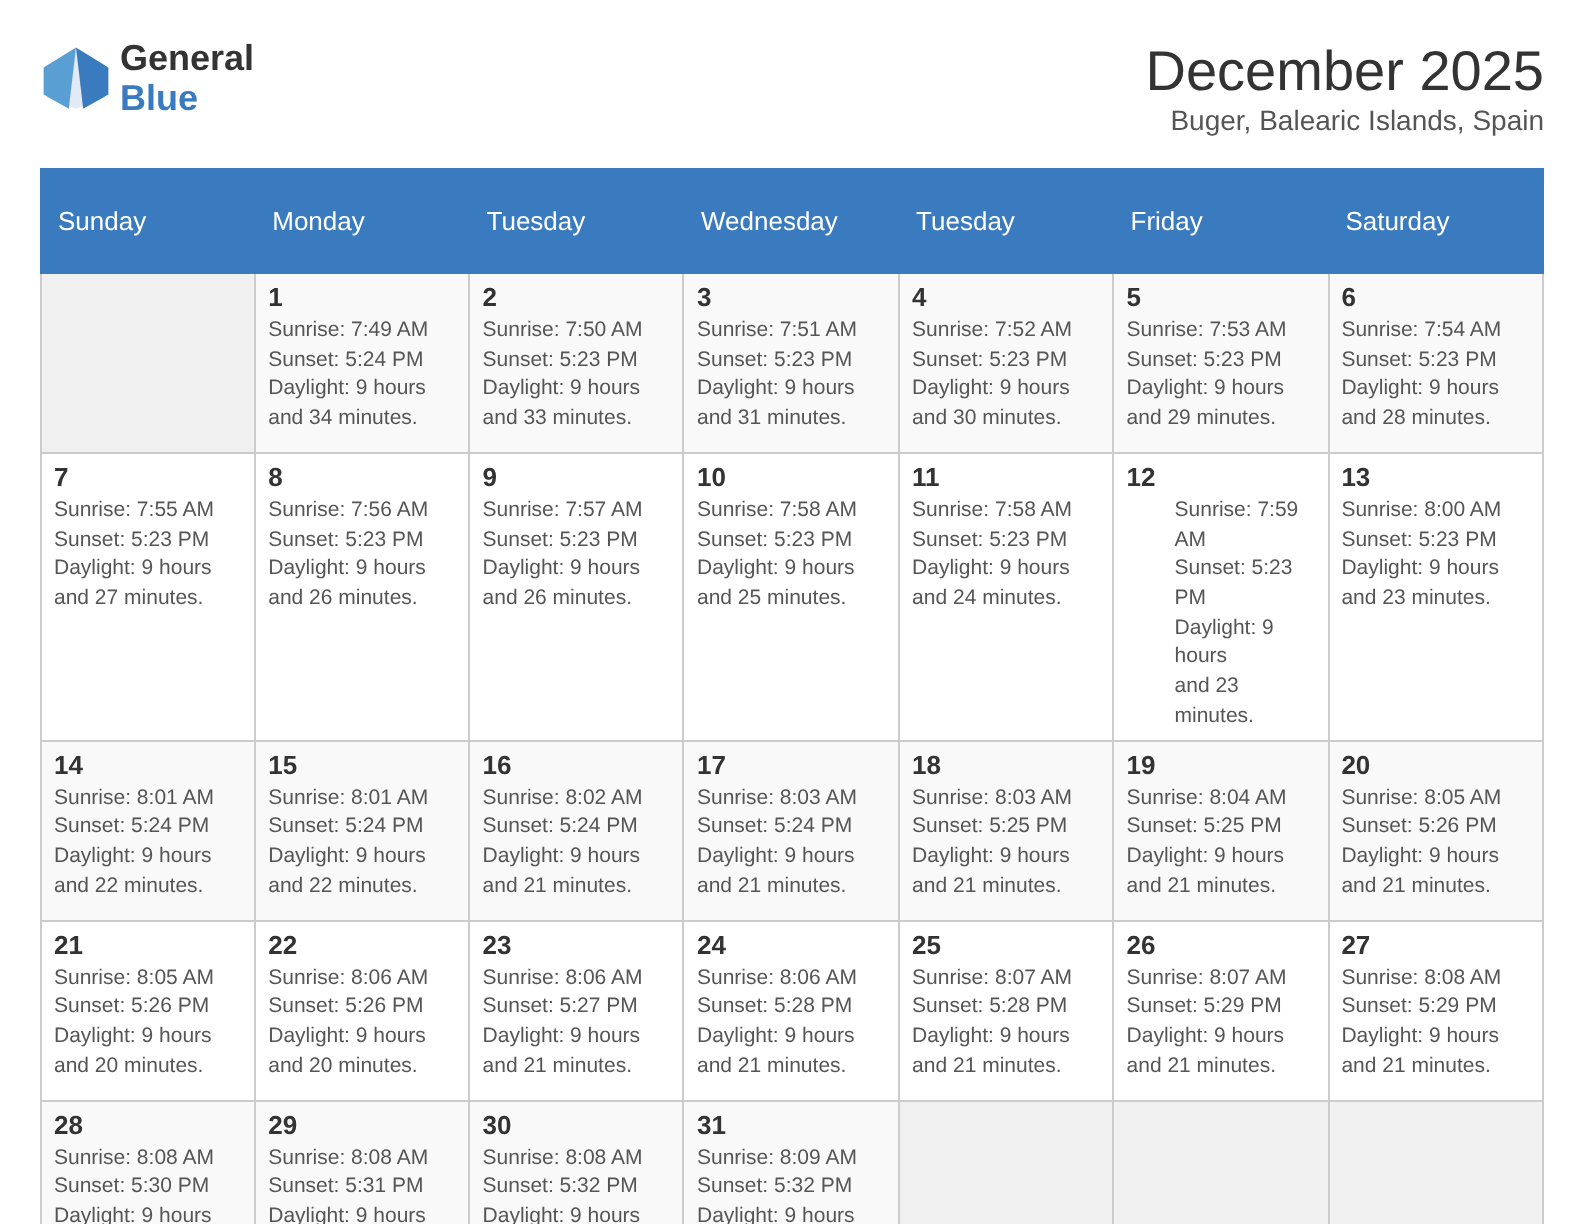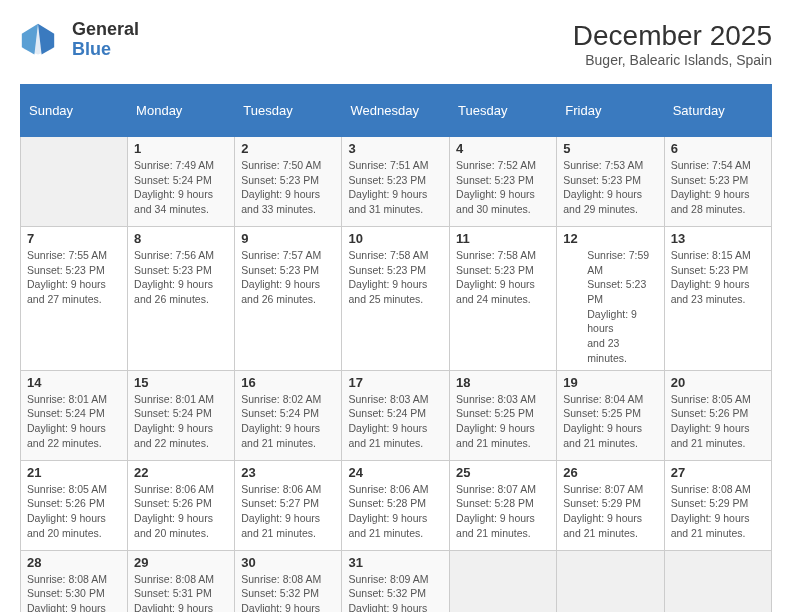--- a/index.html
+++ b/index.html
@@ -12,21 +12,21 @@
     }
     .header-section {
       display: flex;
       justify-content: space-between;
       align-items: flex-start;
       margin-bottom: 16px;
     }
     .logo {
       display: flex;
       align-items: center;
-      gap: 16px;
+      gap: 4px;
     }
     .logo-text {
       font-size: 18px;
       font-weight: bold;
       line-height: 1.1;
     }
     .logo-general { color: #333; }
     .logo-blue { color: #3a7abf; }
     .logo-icon {
       width: 36px;
@@ -204,21 +204,21 @@
         </td>
         <td>
           <span class="day-number">12</span>
           <div class="day-info" style="white-space: pre-line; margin-left: 24px;">Sunrise: 7:59 AM
 Sunset: 5:23 PM
 Daylight: 9 hours
 and 23 minutes.</div>
         </td>
         <td>
           <span class="day-number">13</span>
-          <div class="day-info" style="white-space: pre-line;">Sunrise: 8:15 AM
+          <div class="day-info" style="white-space: pre-line;">Sunrise: 8:00 AM
 Sunset: 5:23 PM
 Daylight: 9 hours
 and 23 minutes.</div>
         </td>
       </tr>
       <tr>
         <td>
           <span class="day-number">14</span>
           <div class="day-info" style="white-space: pre-line;">Sunrise: 8:01 AM
 Sunset: 5:24 PM

